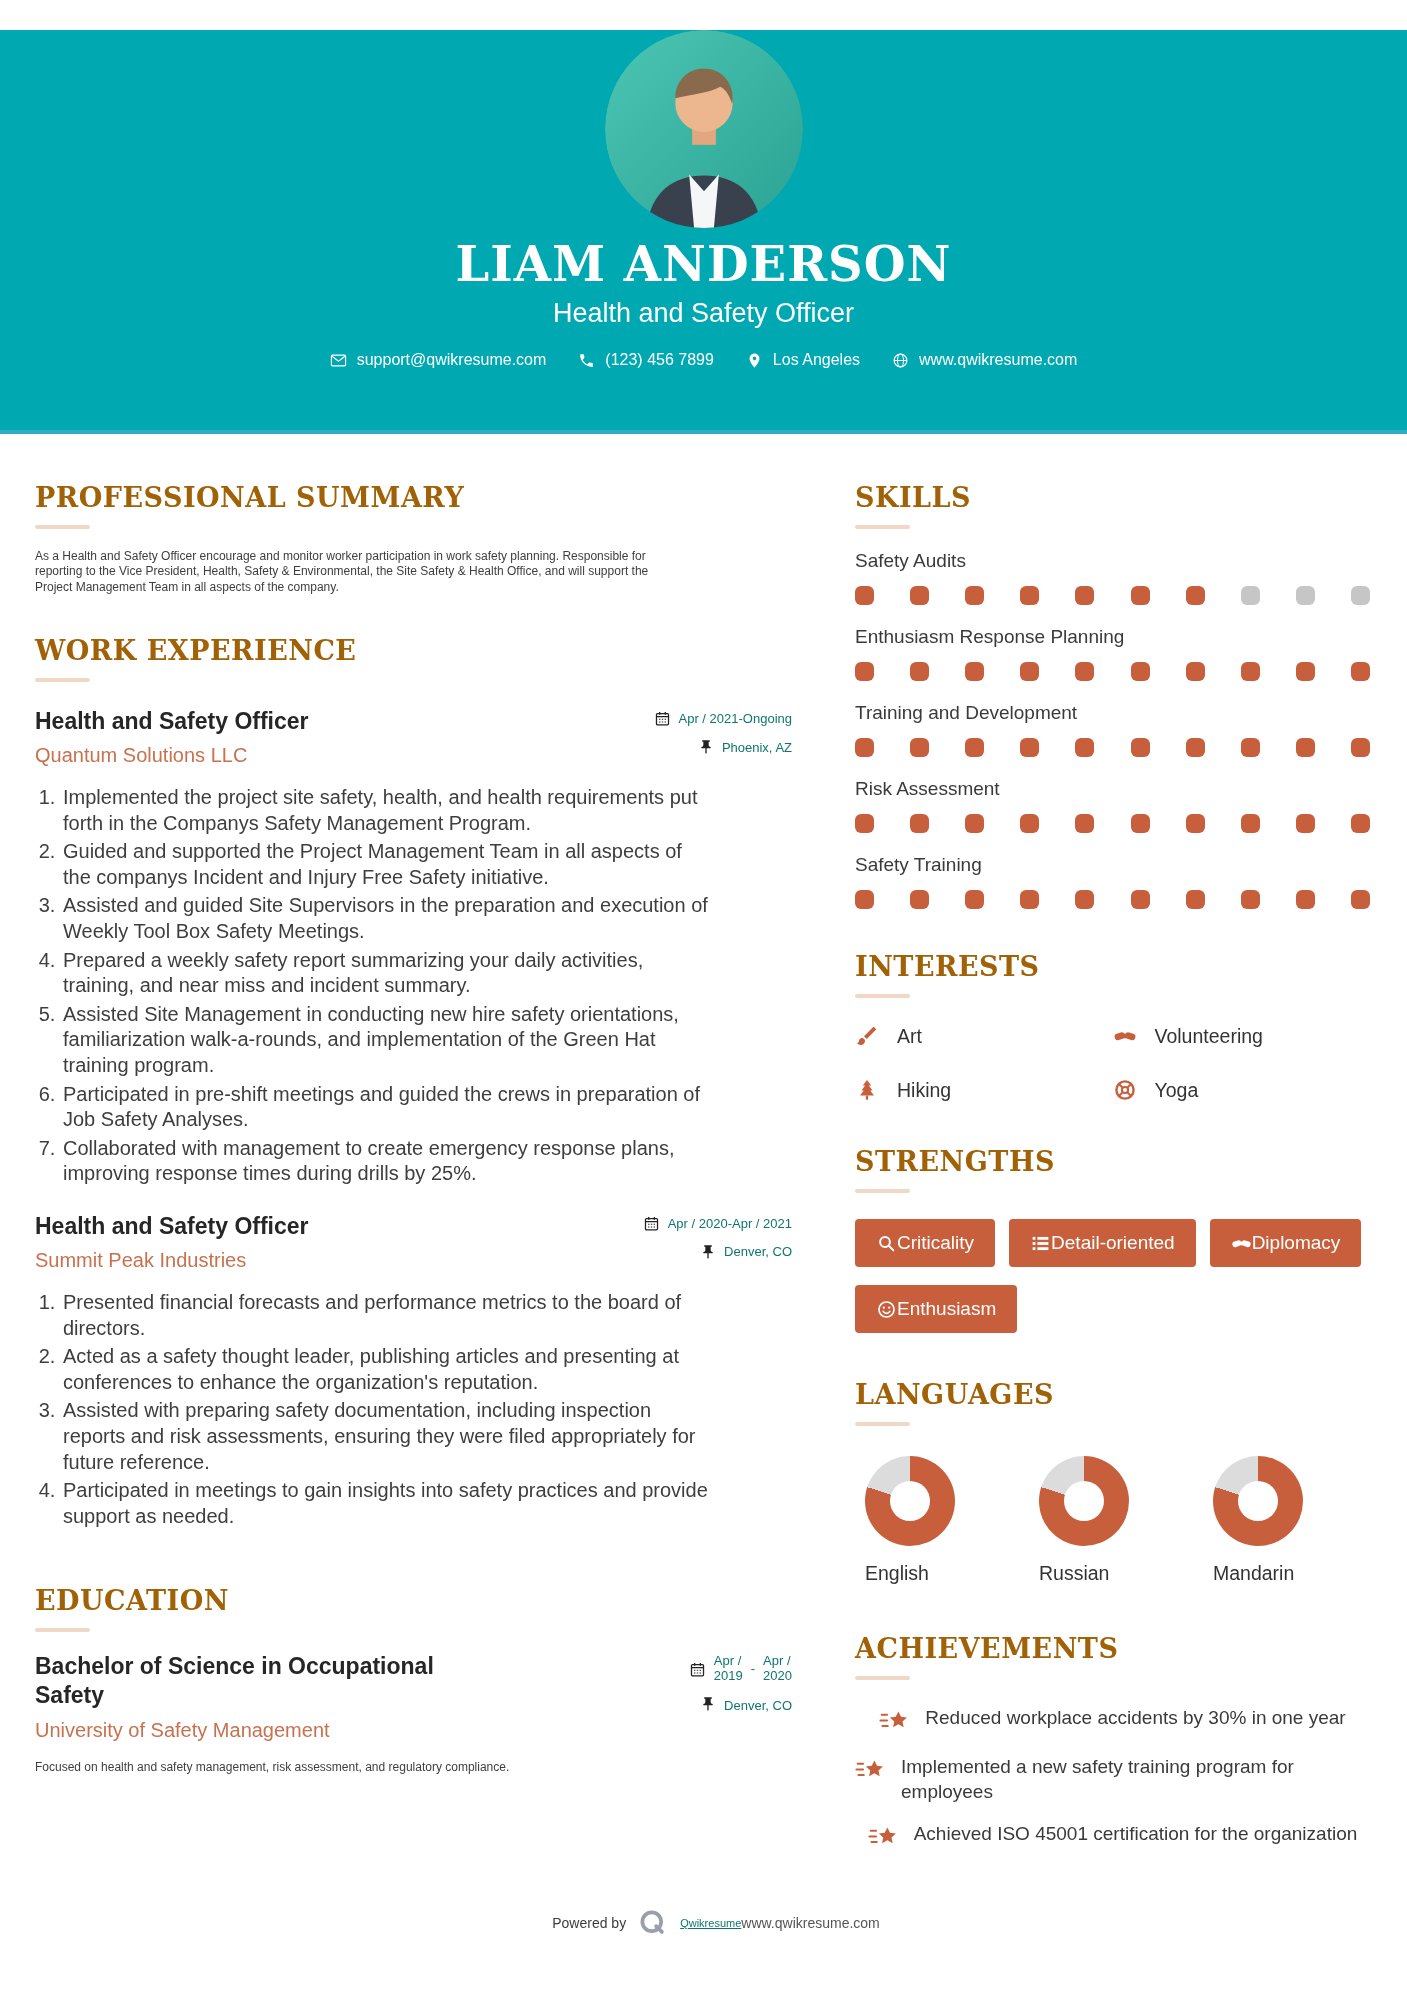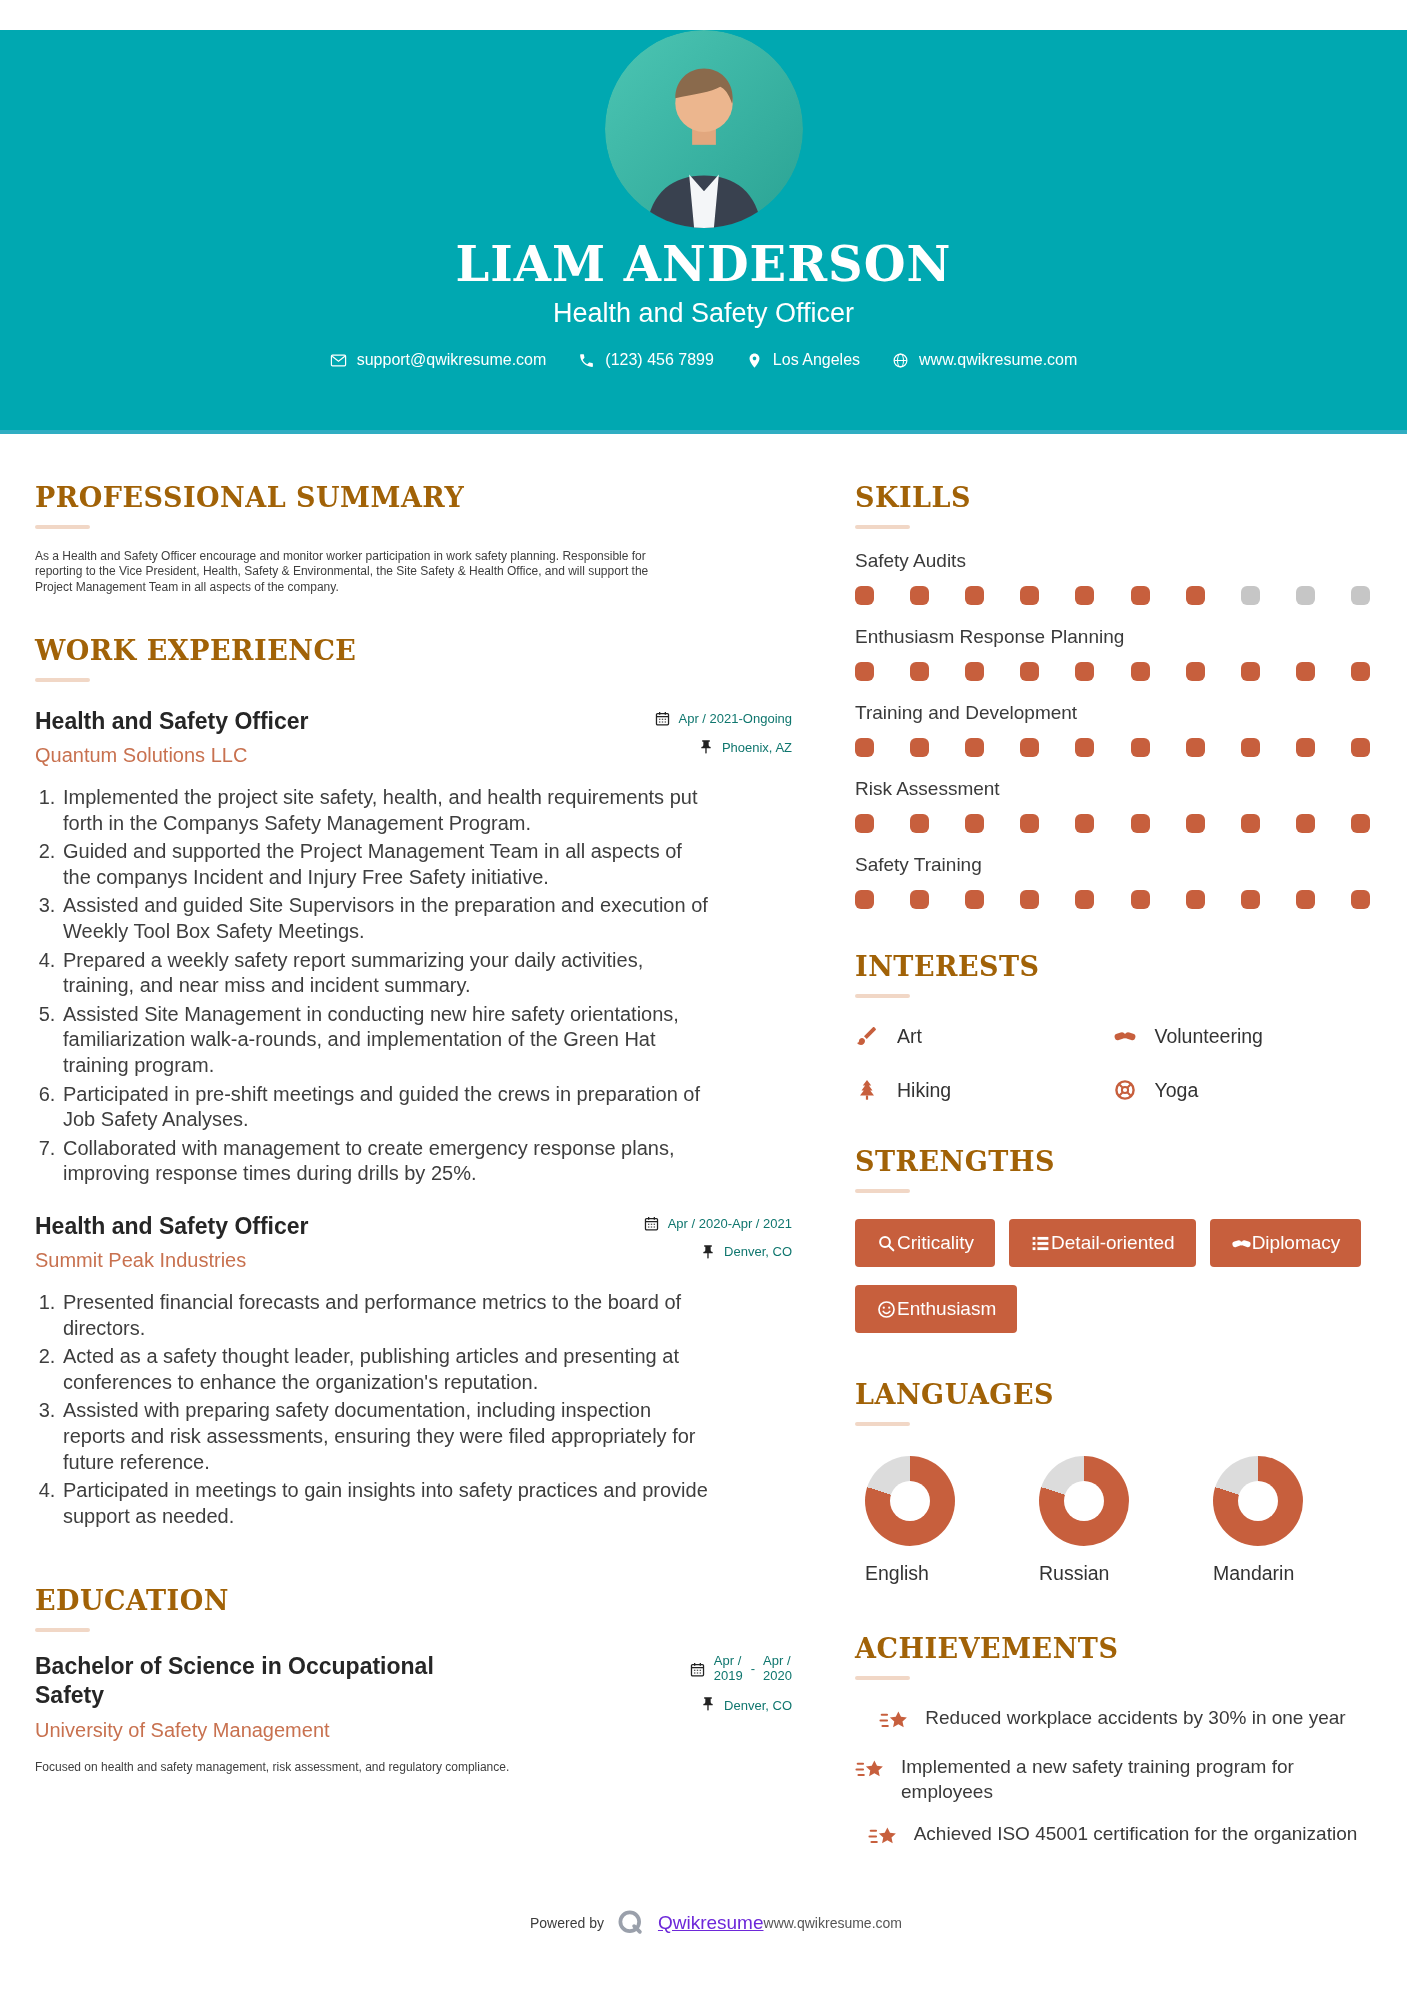--- a/index.html
+++ b/index.html
@@ -76,21 +76,21 @@
   .achieve-item{display:flex;align-items:flex-start;gap:16px;margin-bottom:18px;
     font-size:19px;line-height:1.3;color:#3a3a3a;justify-content:center;}
   .achieve-item svg{width:30px;height:30px;color:#c75f3d;flex:none;margin-top:1px;}
 
   
   .footer{position:absolute;left:0;right:0;bottom:52px;display:flex;
     justify-content:center;align-items:center;padding:0 35px 0 60px;}
   .footer-left{display:flex;align-items:center;gap:12px;}
   .powered{font-size:14px;color:#3c3c3c;}
   .qlogo svg{width:30px;height:30px;display:block;}
-  .brand-link{font-size:19px;color:#6d28d9;text-decoration:underline;}
+  .brand-link{font-size:11px;color:#0f766e;text-decoration:underline;}
   .site-link{font-size:14px;color:#555;text-decoration:none;}
 </style>
 </head>
 <body>
 
 <div class="page">
 
   <header class="header">
     <div class="avatar">
       <svg viewBox="0 0 100 100">

